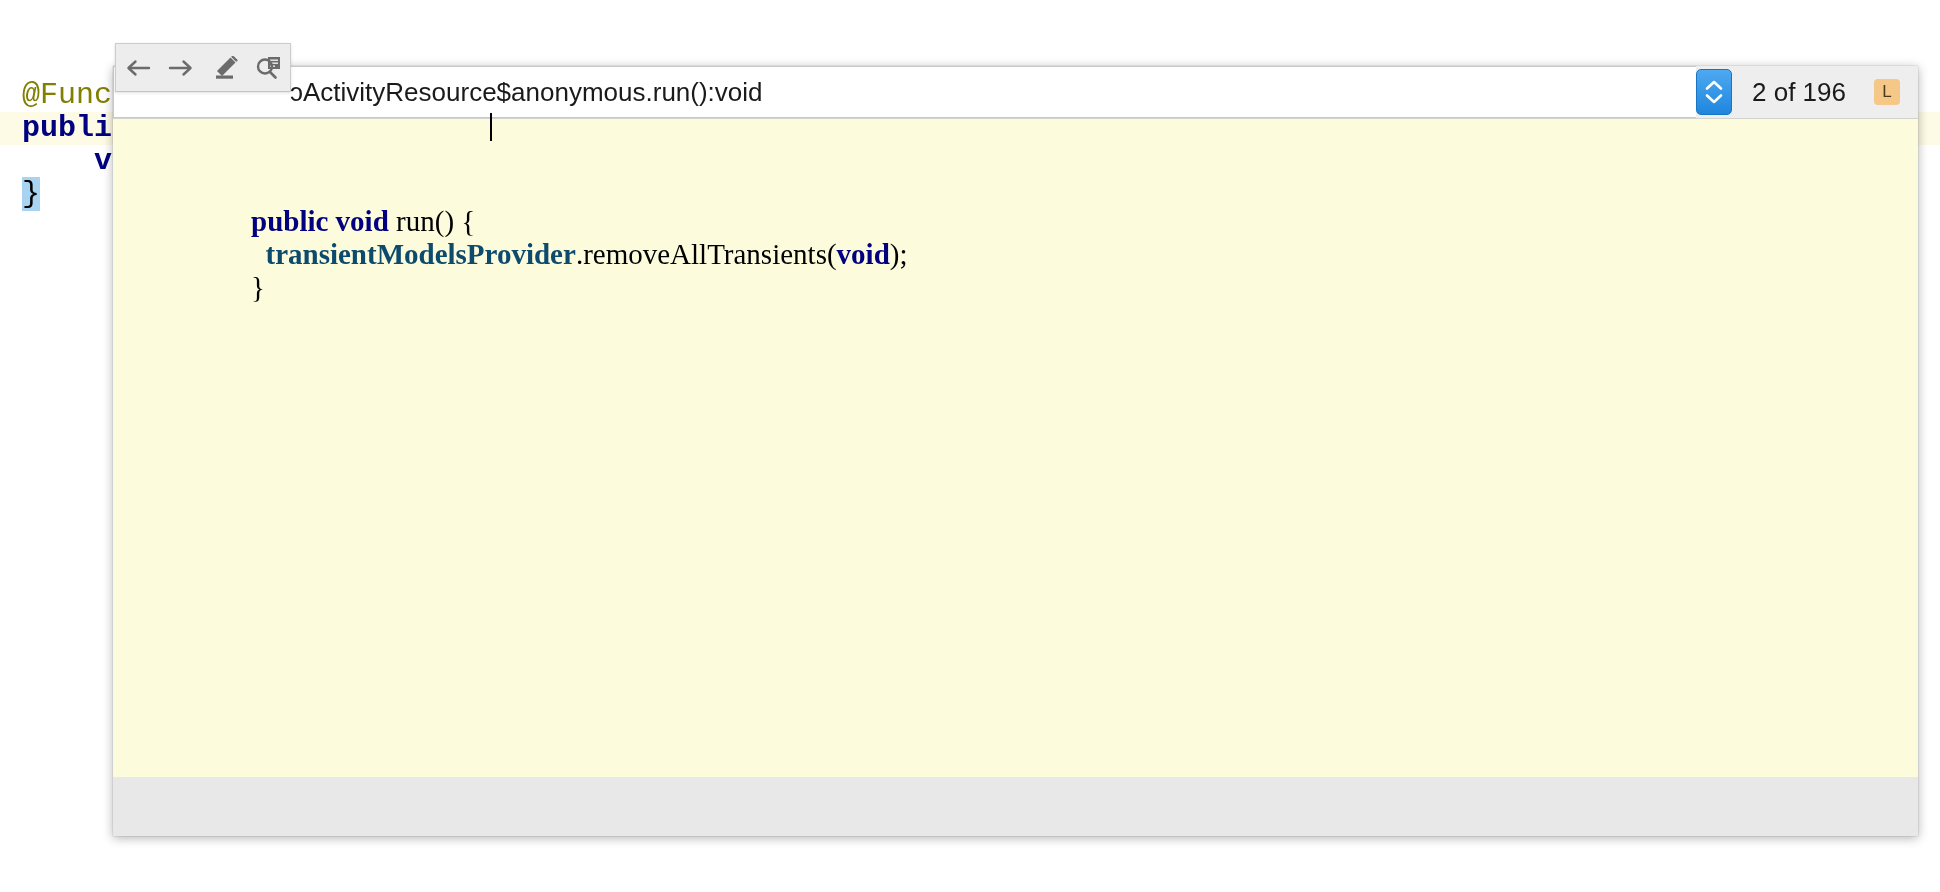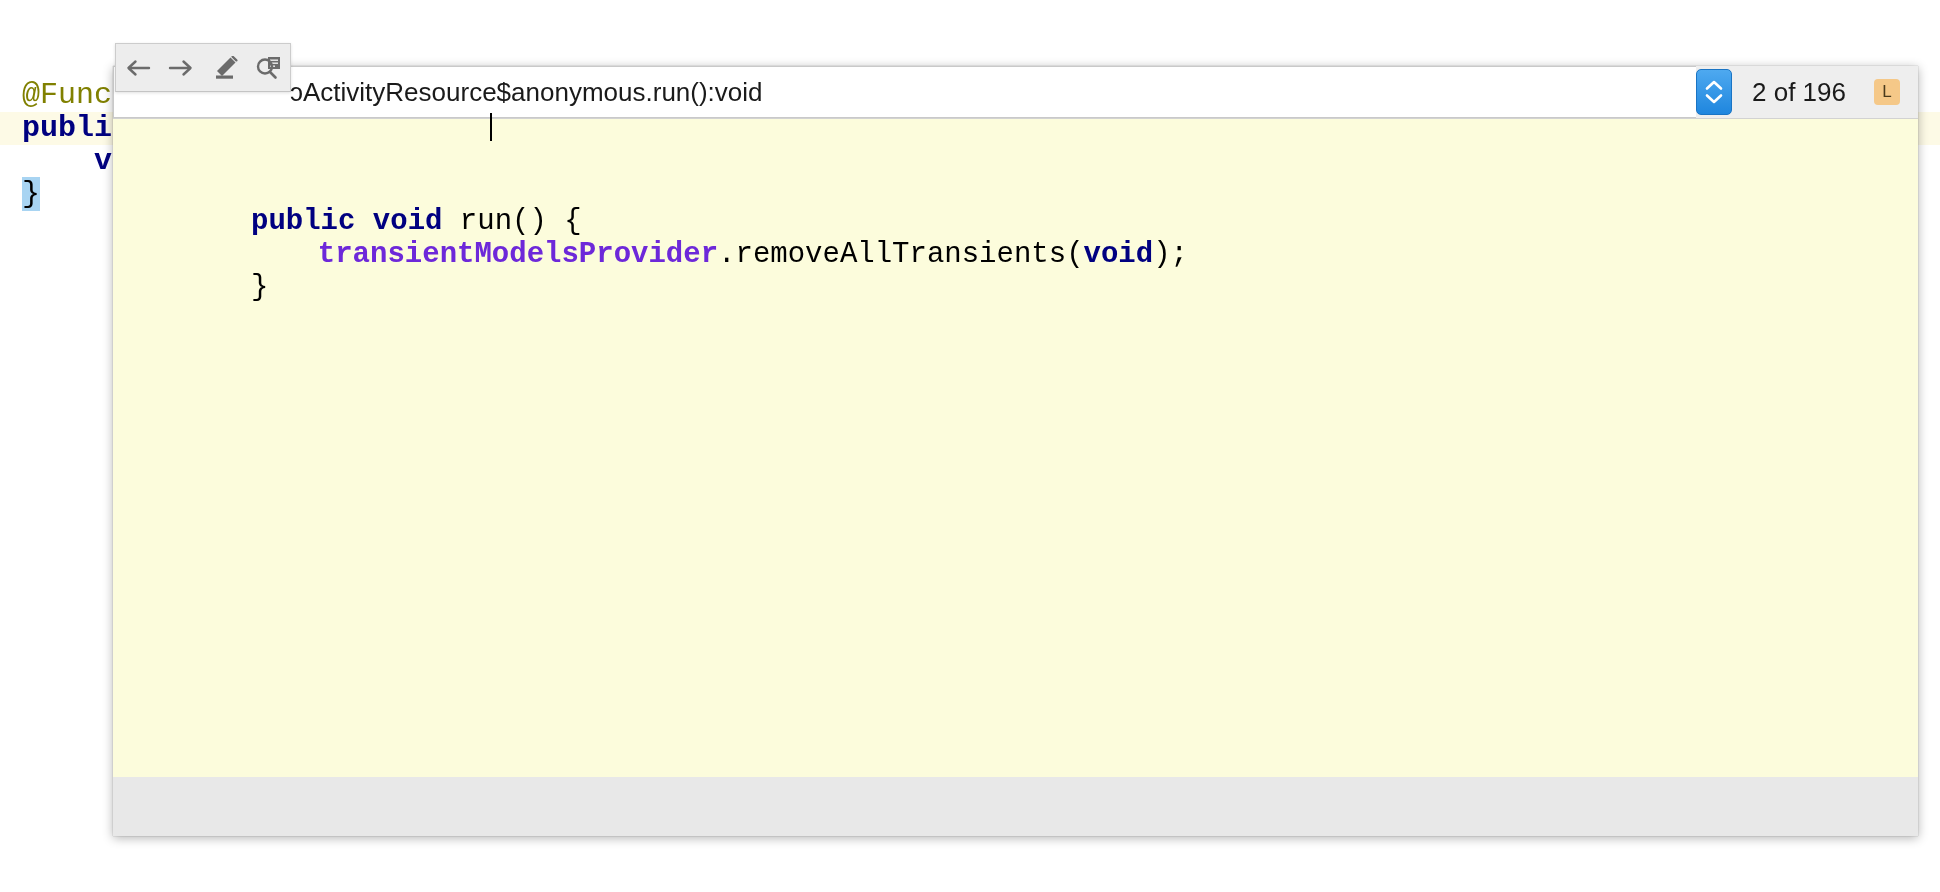--- a/index.html
+++ b/index.html
@@ -162,31 +162,31 @@
     align-items: center;
     justify-content: center;
     cursor: pointer;
   }
   .tb-btn svg { display: block; }
 
   
   #popup-body {
     height: 658px;
     background: #fcfcdc;
-    font-family: Liberation Mono, monospace;
+    font-family: Liberation Serif, serif;
     font-size: 29px;
     line-height: 33px;
     color: #000000;
     white-space: pre;
     padding: 20px 0 0 138px;
     box-sizing: border-box;
     overflow: hidden;
   }
   #popup-body .kw  { color: #000080; font-weight: bold; }
-  #popup-body .var { color: #6d28d9; font-weight: bold; margin-left: 32px; }
+  #popup-body .var { color: #0c4a6e; font-weight: bold; }
 </style>
 </head>
 <body>
 
 <div id="editor">
   <div id="editor-lines"><div class="code-line"><span class="anno">@FunctionalInterface</span></div><div class="code-line caret-row"><span class="kw">public interface </span><span>Runnable </span><span class="caret"></span><span class="sel">{</span></div><div class="code-line"><span class="kw">    void </span></div><div class="code-line"><span class="sel">}</span></div></div>
 </div>
 
 <div id="popup">
 

